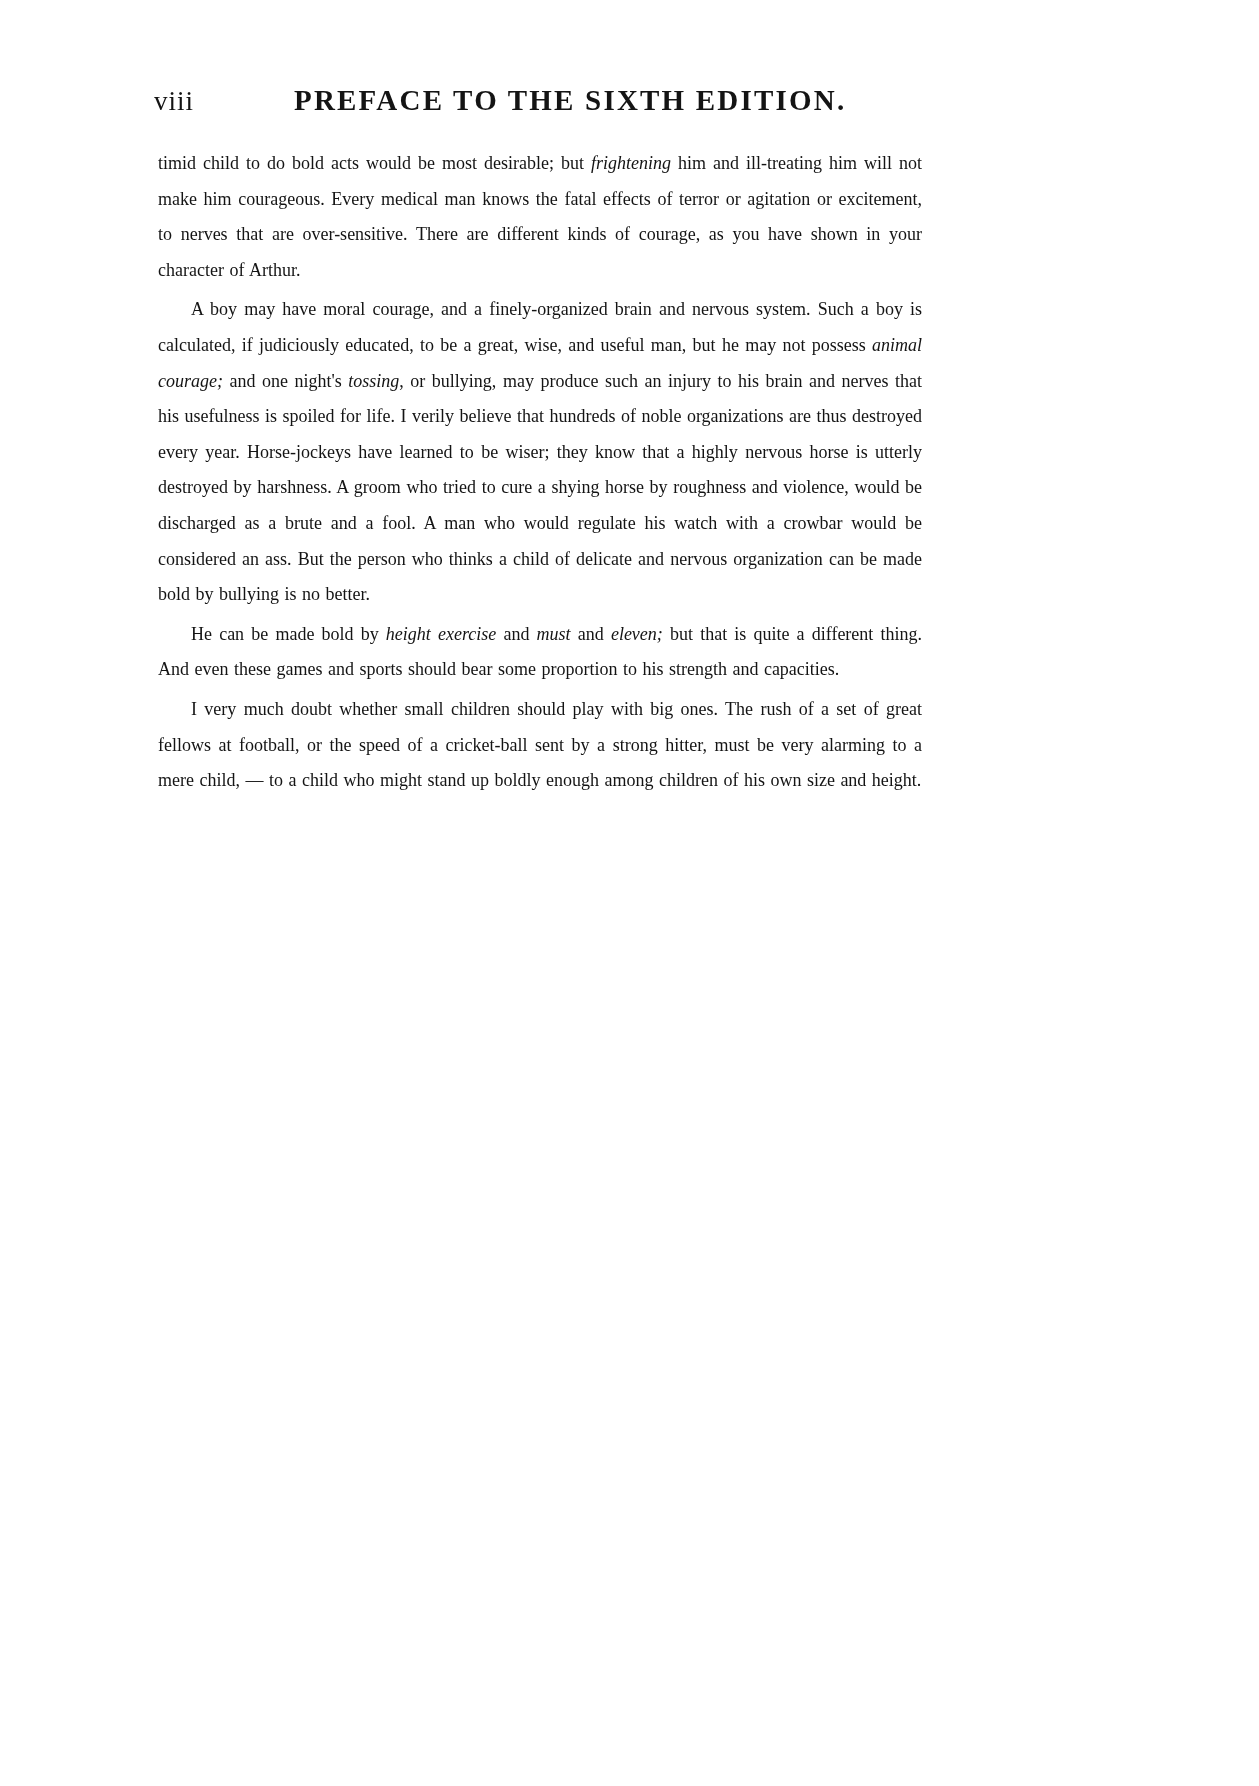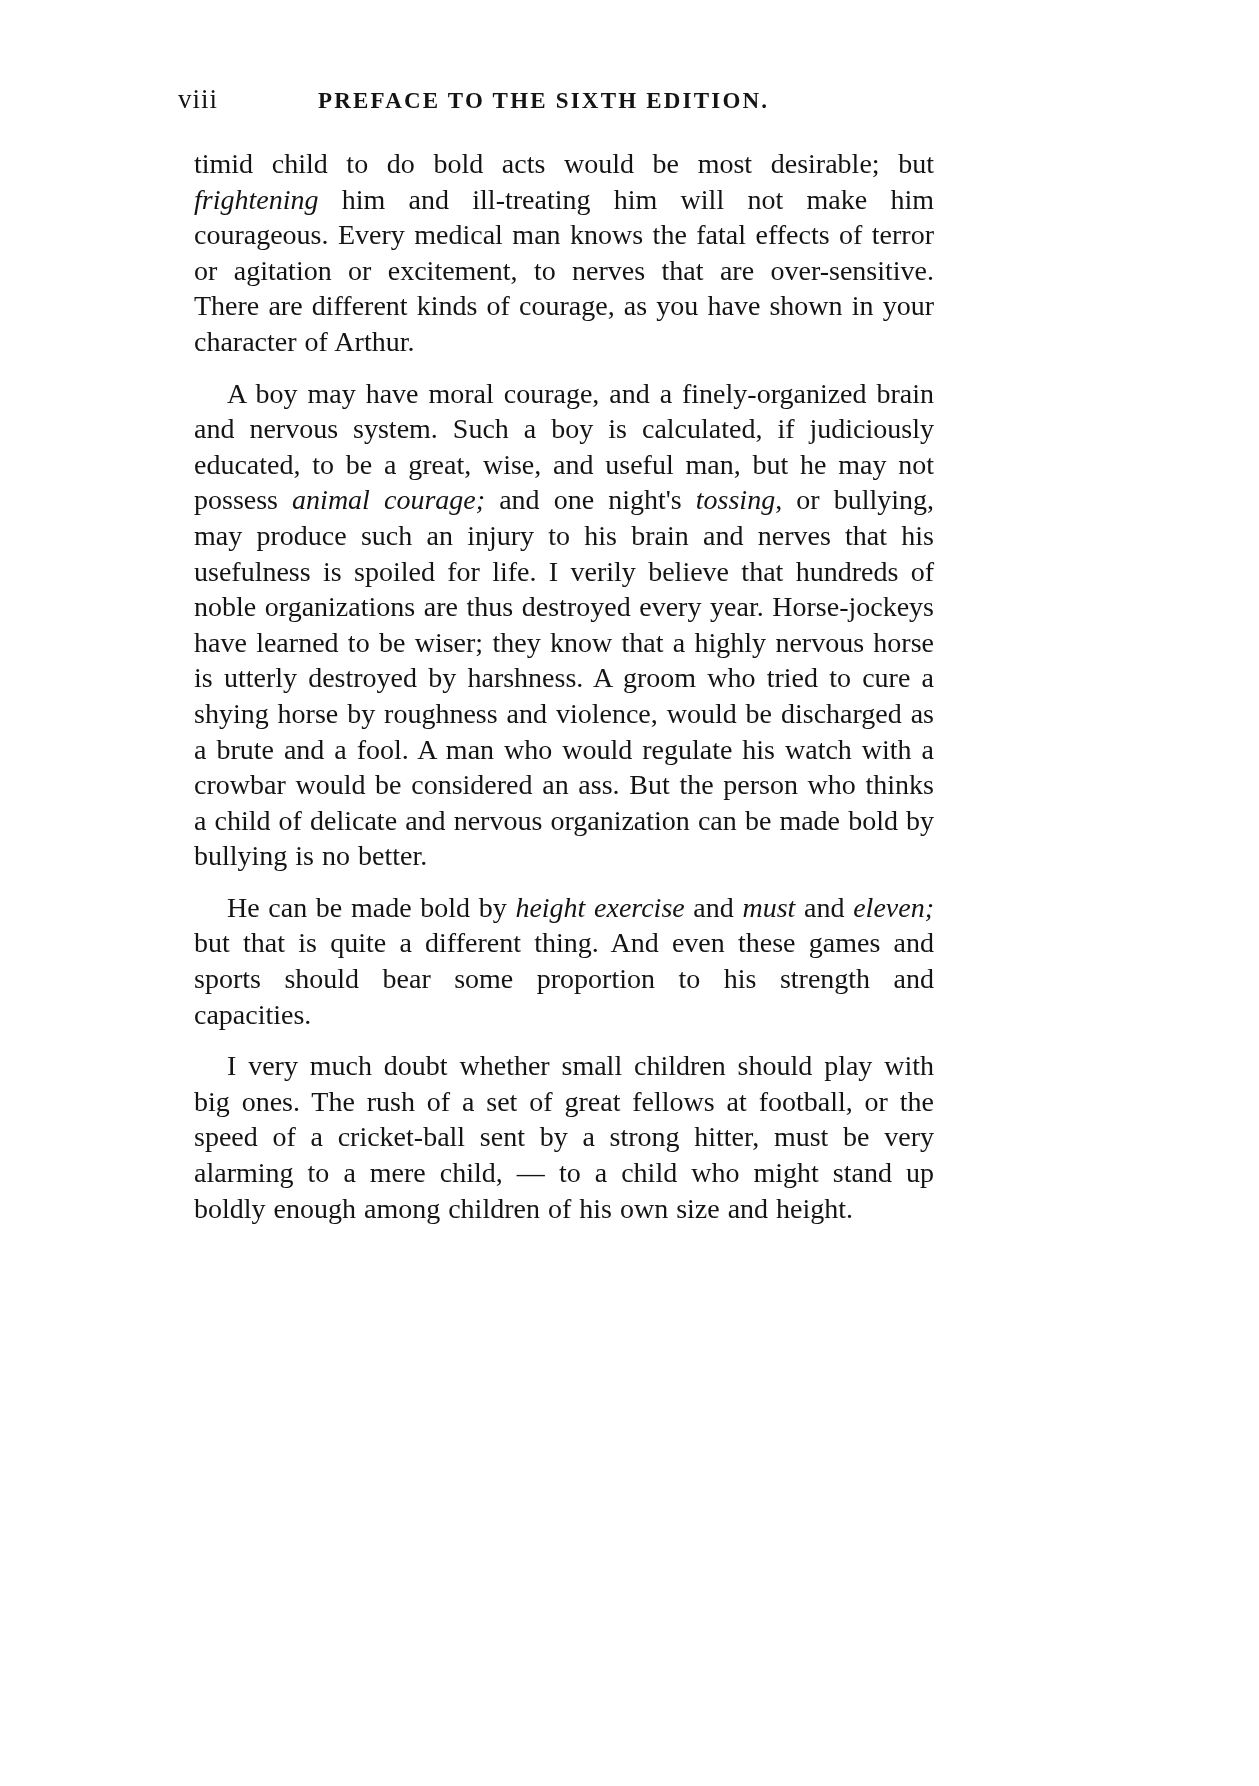--- a/index.html
+++ b/index.html
@@ -6,45 +6,45 @@
     body {
       width: 1259px;
       height: 1786px;
       position: relative;
       overflow: hidden;
       color: #141414;
       font-family: "Liberation Serif", "DejaVu Serif", serif;
     }
     .page {
       position: absolute;
-      left: 178px;
+      left: 154px;
       top: 84px;
       width: 772px;
     }
     .running-head {
       display: flex;
       align-items: baseline;
       height: 44px;
     }
     .folio {
       font-size: 27px;
       width: 140px;
       letter-spacing: 1px;
     }
     .head-title {
-      font-size: 23px;
+      font-size: 29px;
       font-weight: bold;
       letter-spacing: 2.2px;
     }
     .body-text { margin-top: 18px; }
     .para {
-      font-size: 28px;
+      font-size: 18px;
       line-height: 35.6px;
       text-align: justify;
-      margin: 16px;
+      margin: 4px;
       word-spacing: 1px;
     }
     .para.indent { text-indent: 33px; }
     .para + .para { margin-top: 0px; font-family: Liberation Serif, serif; }
     .para .seg { }
     .para .it { font-style: italic; }
   </style>
 </head>
 <body>
 

